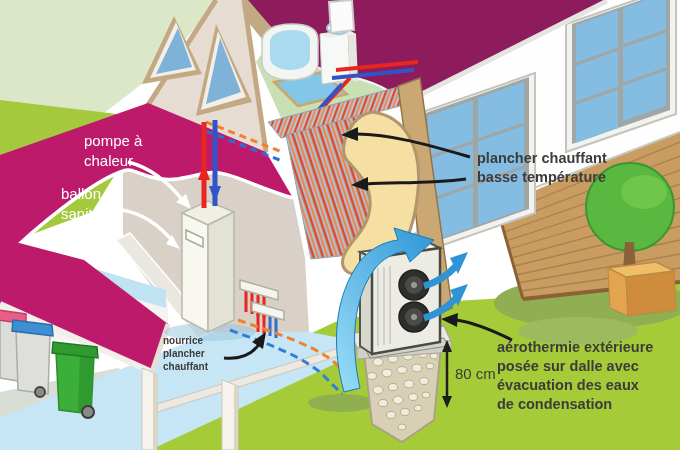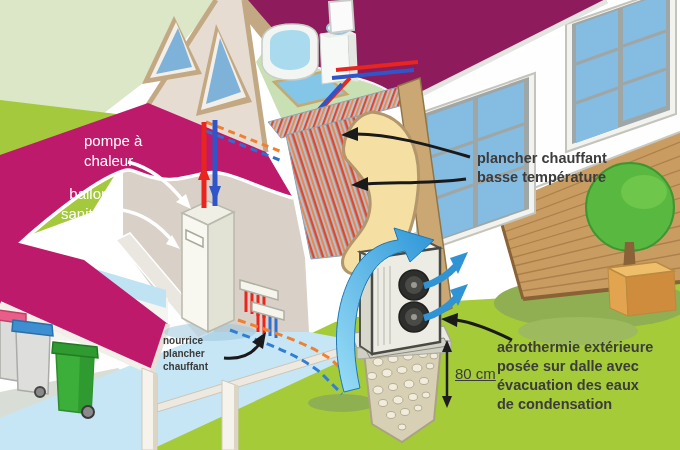--- a/index.html
+++ b/index.html
@@ -2,21 +2,21 @@
 <html><head>
 <meta charset="utf-8">
 <style>
   html,body{margin:0;padding:0;background:#fff;}
   .stage{position:relative;width:680px;height:450px;overflow:hidden;
          font-family:"Liberation Sans",sans-serif;background:#ec4899;}
   .stage svg{position:absolute;left:0;top:0;}
   .lbl{position:absolute;white-space:pre-line;line-height:1.32;}
   .lbl-light{color:#ffffff;font-size:15px;}
   .lbl-dark{color:#3c3c3c;font-size:14.5px;font-weight:bold;}
-  .lbl-height{color:#3c3c3c;font-size:15px;white-space:nowrap;text-decoration:underline;}
+  .lbl-height{color:#3c3c3c;font-size:15px;white-space:nowrap;}
 </style>
 </head>
 <body>
 
 <div class="stage">
 
 <svg width="680" height="450" viewBox="0 0 680 450">
   <defs>
     <linearGradient id="gBlue" x1="0" y1="1" x2="1" y2="0">
       <stop offset="0" stop-color="#9ADDF6"></stop>
@@ -332,21 +332,21 @@
     <polygon points="252,342 263,349 266,332" fill="#1A1A1A"></polygon>
   </g>
   <g>
     <path d="M512,340 C492,330 470,322 456,320" fill="none" stroke="#1A1A1A" stroke-width="3"></path>
     <polygon points="458,313 457,327 441,319" fill="#1A1A1A"></polygon>
   </g>
 </svg>
 
 <div class="lbl lbl-light" style="left:84px;top:131px;">pompe à
 chaleur</div>
-<div class="lbl lbl-light" style="left:61px;top:184px;text-align:center;">ballon
+<div class="lbl lbl-light" style="left:61px;top:184px;">ballon
 sanitaire</div>
 <div class="lbl lbl-dark" style="left:477px;top:149px;">plancher chauffant
 basse température</div>
 <div class="lbl lbl-dark" style="left:163px;top:334px;font-size:10px;">nourrice
 plancher
 chauffant</div>
 <div class="lbl lbl-dark" style="left:497px;top:338px;">aérothermie extérieure
 posée sur dalle avec
 évacuation des eaux
 de condensation</div>

